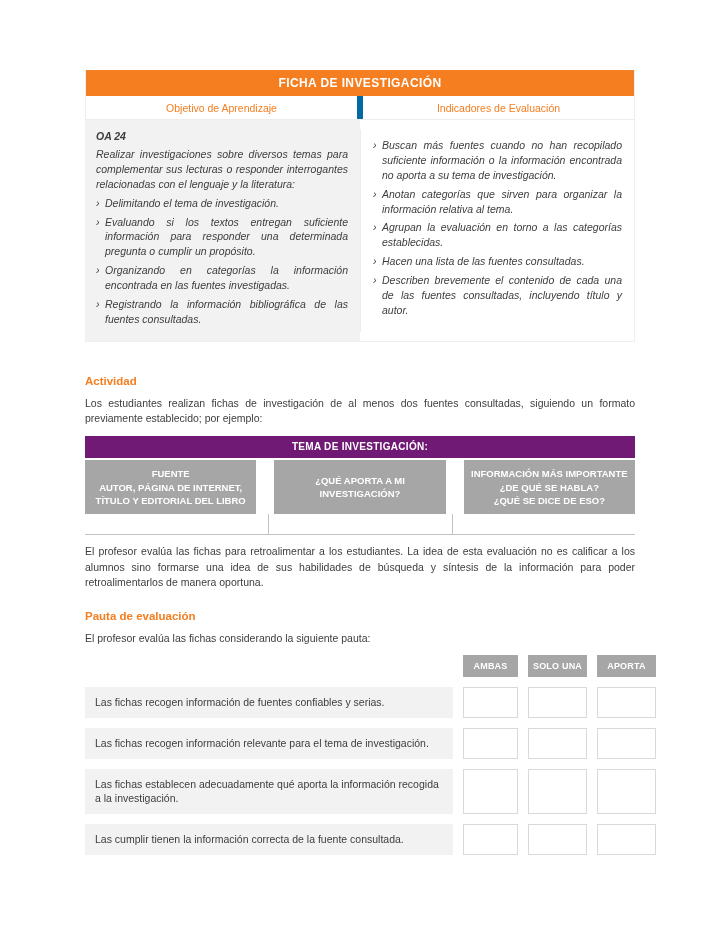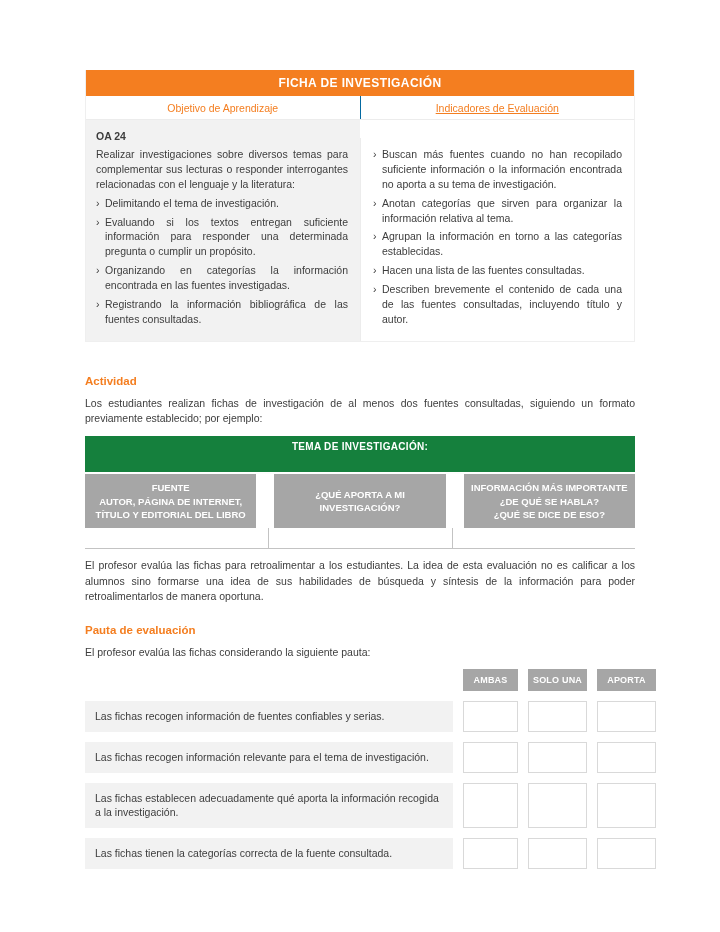--- a/index.html
+++ b/index.html
@@ -18,22 +18,22 @@
     background:#f47e20; color:#ffffff;
     height:26px; line-height:26px;
     text-align:center; font-weight:bold; font-size:12px;
     letter-spacing:.4px;
   }
   .oa-headers { display:flex; border-bottom:1px solid #ececec; }
   .oa-col-header {
     flex:1; text-align:center; color:#f47e20;
     font-size:10.5px; padding:6px 4px 5px;
   }
-  .oa-col-header.right { border-left:1px solid #0369a1;text-decoration:underline; }
-  .oa-body { display:flex; align-items:flex-end; }
+  .oa-col-header.right { border-left:6px solid #0369a1; }
+  .oa-body { display:flex; align-items:center;font-style:italic; }
   .oa-left {
     width:50%; background:#f2f2f2;
     padding:9px 12px 14px 10px;
   }
   .oa-right {
     width:50%; background:#ffffff;
     padding:9px 12px 14px 12px;
     border-left:1px solid #ececec;
   }
   .oa-code { font-weight:bold; font-size:10.5px; margin-bottom:3px; }
@@ -48,23 +48,23 @@
   
   .heading {
     color:#f47e20; font-size:11.5px; font-weight:bold;
     margin-top:33px;
   }
   .para { font-size:10.5px; line-height:1.45; margin-top:9px; }
 
   
   .example-table { margin-top:10px; }
   .et-title {
-    background:#15803d; color:#ffffff; text-align:center;
+    background:#701a75; color:#ffffff; text-align:center;
     font-weight:bold; font-size:10px; letter-spacing:.3px;
-    height:36px; line-height:21px;
+    height:22px; line-height:21px;
   }
   .et-headers {
     display:grid; grid-template-columns:1fr 1fr 1fr;
     gap:18px; background:#ffffff; margin-top:2px;
   }
   .et-h {
     background:#a6a6a6; color:#ffffff;
     font-weight:bold; font-size:9.5px; line-height:1.4;
     text-align:center; white-space:pre-line;
     padding:7px 6px; min-height:54px;
@@ -137,21 +137,21 @@
         <div class="bullet" style="margin-top:0">
           <span class="bm">›</span>
           <span class="bt just">Buscan más fuentes cuando no han recopilado suficiente información o la información encontrada no aporta a su tema de investigación.</span>
         </div>
         <div class="bullet">
           <span class="bm">›</span>
           <span class="bt just">Anotan categorías que sirven para organizar la información relativa al tema.</span>
         </div>
         <div class="bullet">
           <span class="bm">›</span>
-          <span class="bt just">Agrupan la información en torno a las categorías establecidas.</span>
+          <span class="bt just">Agrupan la evaluación en torno a las categorías establecidas.</span>
         </div>
         <div class="bullet">
           <span class="bm">›</span>
           <span class="bt just">Hacen una lista de las fuentes consultadas.</span>
         </div>
         <div class="bullet">
           <span class="bm">›</span>
           <span class="bt just">Describen brevemente el contenido de cada una de las fuentes consultadas, incluyendo título y autor.</span>
         </div>
       </div>
@@ -200,19 +200,19 @@
     <div class="r-st">Las fichas recogen información relevante para el tema de investigación.</div>
     <div class="r-c"></div>
     <div class="r-c"></div>
     <div class="r-c"></div>
 
     <div class="r-st">Las fichas establecen adecuadamente qué aporta la información recogida a la investigación.</div>
     <div class="r-c"></div>
     <div class="r-c"></div>
     <div class="r-c"></div>
 
-    <div class="r-st">Las fichas tienen la categorías correcta de la fuente consultada.</div>
+    <div class="r-st">Las cumplir tienen la información correcta de la fuente consultada.</div>
     <div class="r-c"></div>
     <div class="r-c"></div>
     <div class="r-c"></div>
   </div>
 
 </div>
 
 </body></html>

